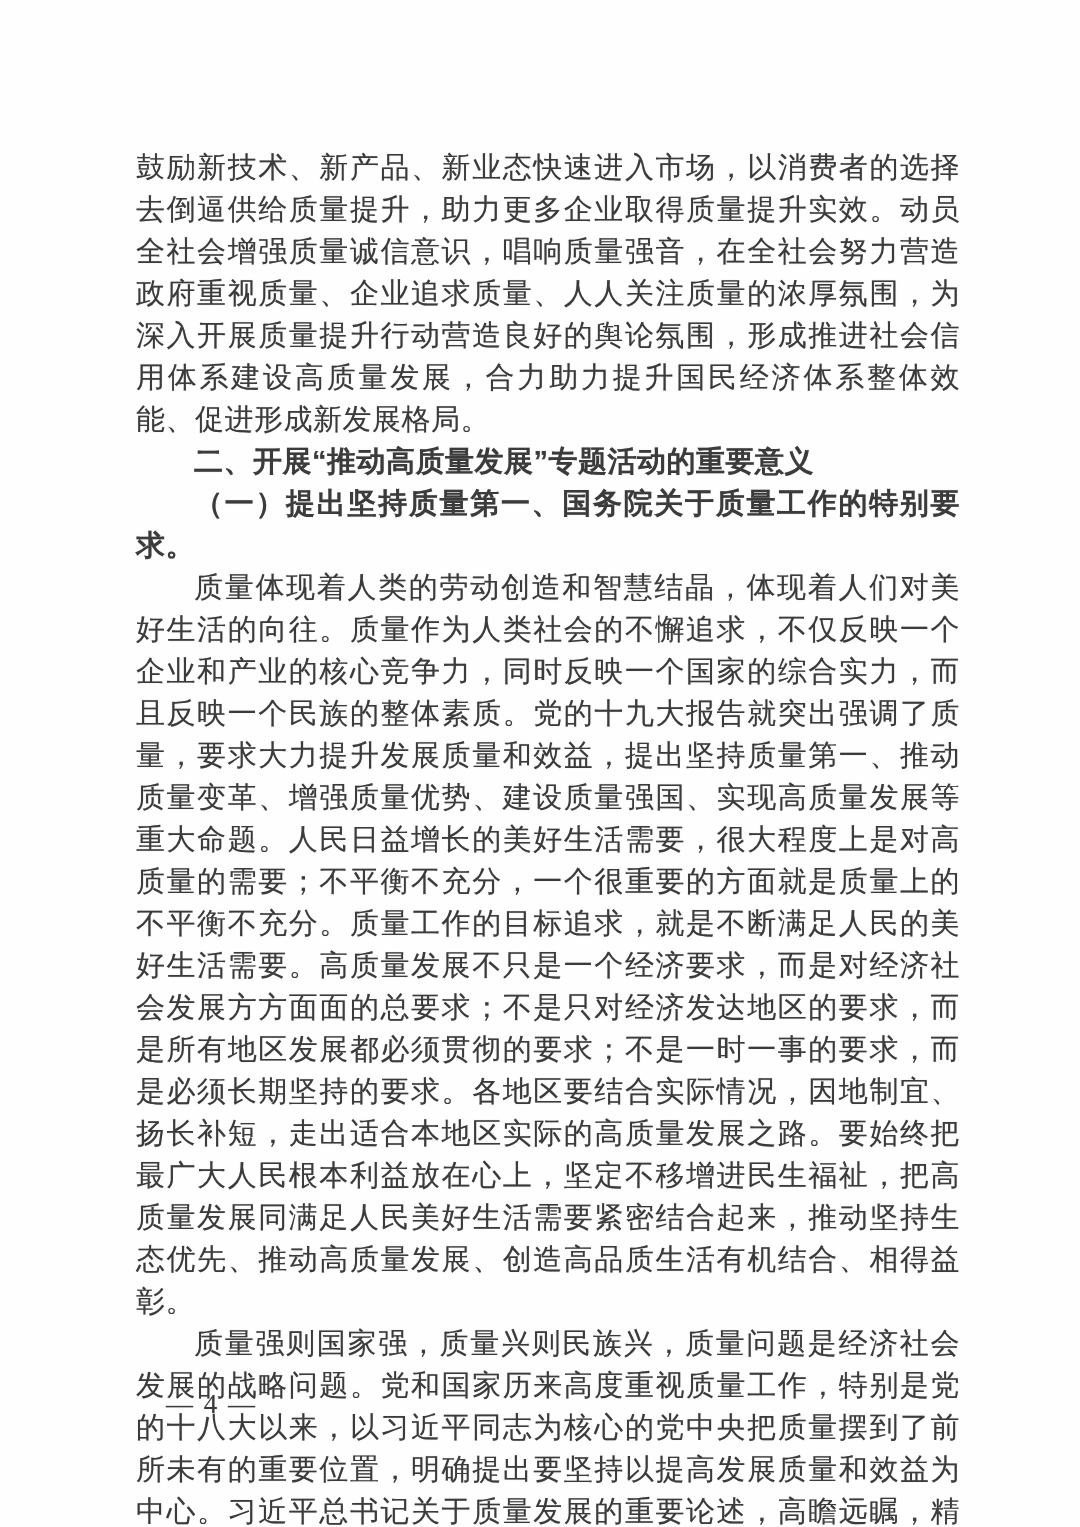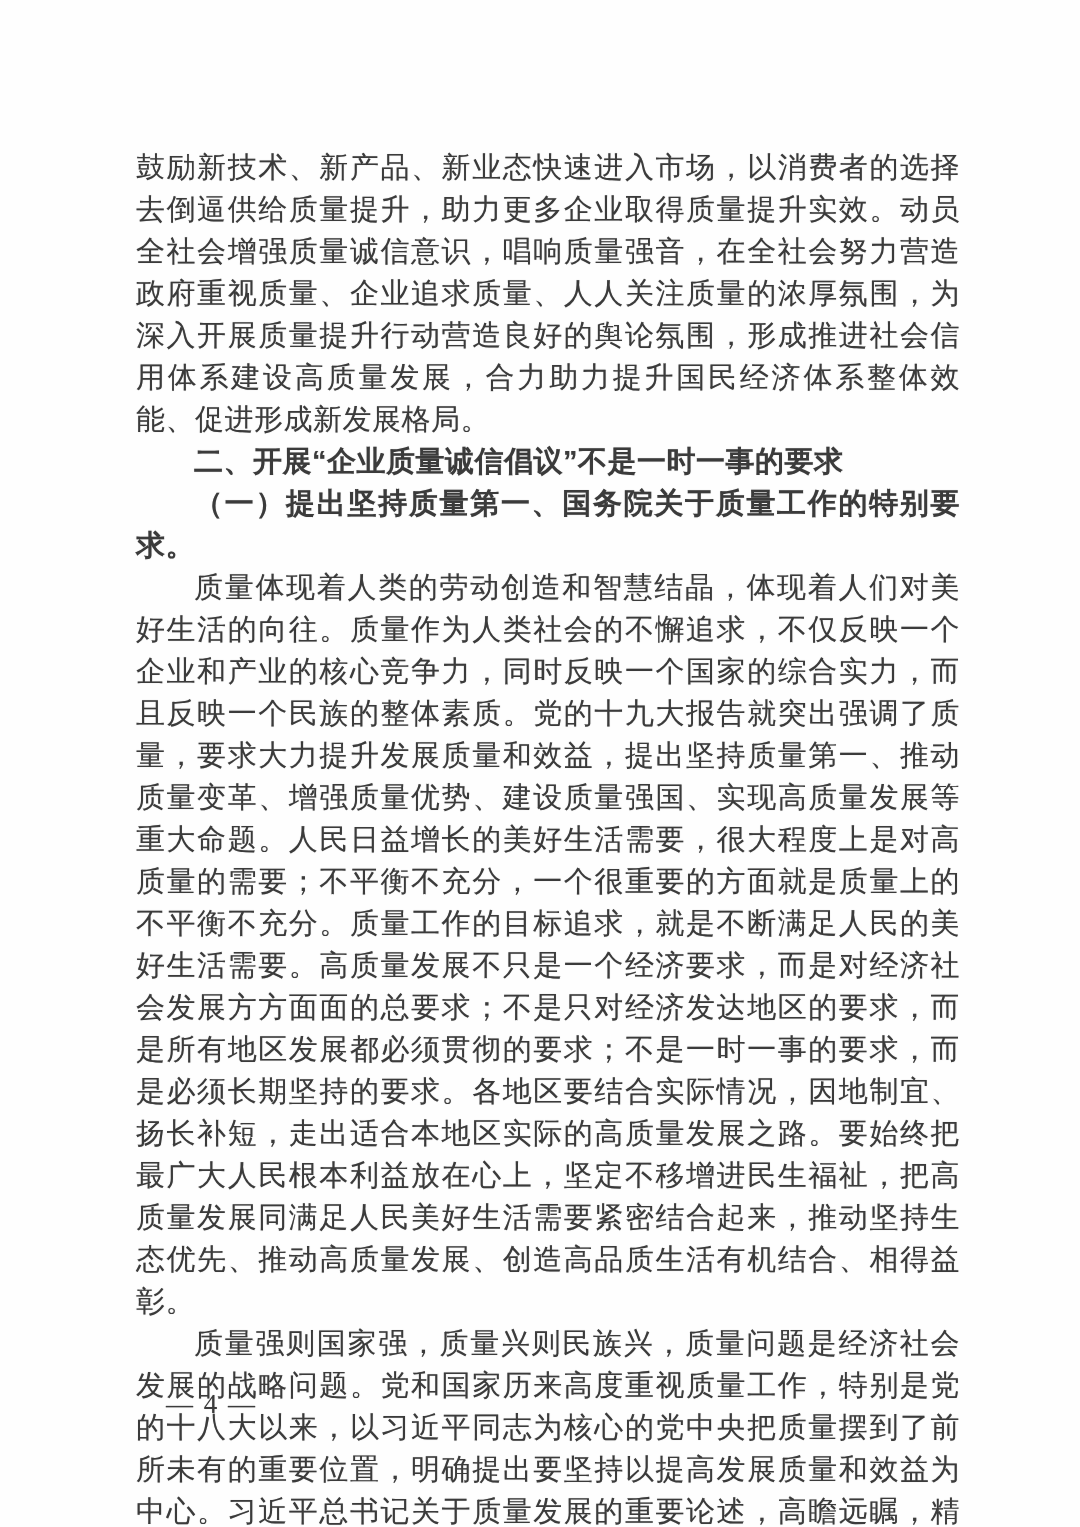--- a/index.html
+++ b/index.html
@@ -56,19 +56,19 @@
     text-shadow: 0 0 0.8px rgba(70, 70, 70, 0.45);
     font-family: "Liberation Serif", "DejaVu Serif", serif;
   }
 </style>
 </head>
 <body>
 
 <div class="page">
   <div class="content">
     <p>鼓励新技术、新产品、新业态快速进入市场，以消费者的选择去倒逼供给质量提升，助力更多企业取得质量提升实效。动员全社会增强质量诚信意识，唱响质量强音，在全社会努力营造政府重视质量、企业追求质量、人人关注质量的浓厚氛围，为深入开展质量提升行动营造良好的舆论氛围，形成推进社会信用体系建设高质量发展，合力助力提升国民经济体系整体效能、促进形成新发展格局。</p>
-    <h2 class="heading-1 indent">二、开展“企业质量诚信倡议”不是一时一事的要求</h2>
+    <h2 class="heading-1 indent">二、开展“推动高质量发展”专题活动的重要意义</h2>
     <h3 class="heading-2 indent">（一）提出坚持质量第一、国务院关于质量工作的特别要求。</h3>
     <p class="indent">质量体现着人类的劳动创造和智慧结晶，体现着人们对美好生活的向往。质量作为人类社会的不懈追求，不仅反映一个企业和产业的核心竞争力，同时反映一个国家的综合实力，而且反映一个民族的整体素质。党的十九大报告就突出强调了质量，要求大力提升发展质量和效益，提出坚持质量第一、推动质量变革、增强质量优势、建设质量强国、实现高质量发展等重大命题。人民日益增长的美好生活需要，很大程度上是对高质量的需要；不平衡不充分，一个很重要的方面就是质量上的不平衡不充分。质量工作的目标追求，就是不断满足人民的美好生活需要。高质量发展不只是一个经济要求，而是对经济社会发展方方面面的总要求；不是只对经济发达地区的要求，而是所有地区发展都必须贯彻的要求；不是一时一事的要求，而是必须长期坚持的要求。各地区要结合实际情况，因地制宜、扬长补短，走出适合本地区实际的高质量发展之路。要始终把最广大人民根本利益放在心上，坚定不移增进民生福祉，把高质量发展同满足人民美好生活需要紧密结合起来，推动坚持生态优先、推动高质量发展、创造高品质生活有机结合、相得益彰。</p>
     <p class="indent">质量强则国家强，质量兴则民族兴，质量问题是经济社会发展的战略问题。党和国家历来高度重视质量工作，特别是党的十八大以来，以习近平同志为核心的党中央把质量摆到了前所未有的重要位置，明确提出要坚持以提高发展质量和效益为中心。习近平总书记关于质量发展的重要论述，高瞻远瞩，精辟深刻，是做好新时代质量工作的基本遵循。习近平总书记在 2014 年 5 月就特别指出要推动中国制造向中国创造转变、中国速度向</p>
   </div>
   <div class="page-number">— 4 —</div>
 </div>
 
 </body></html>

